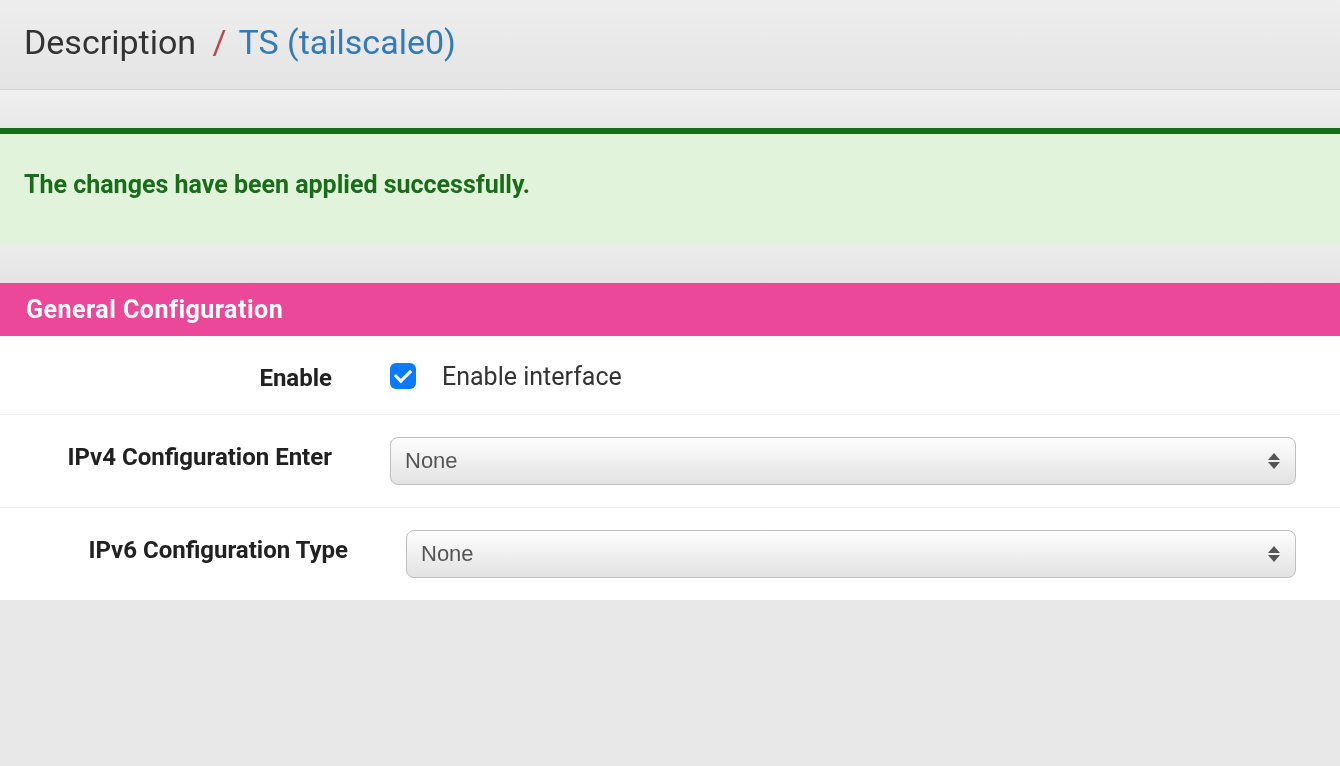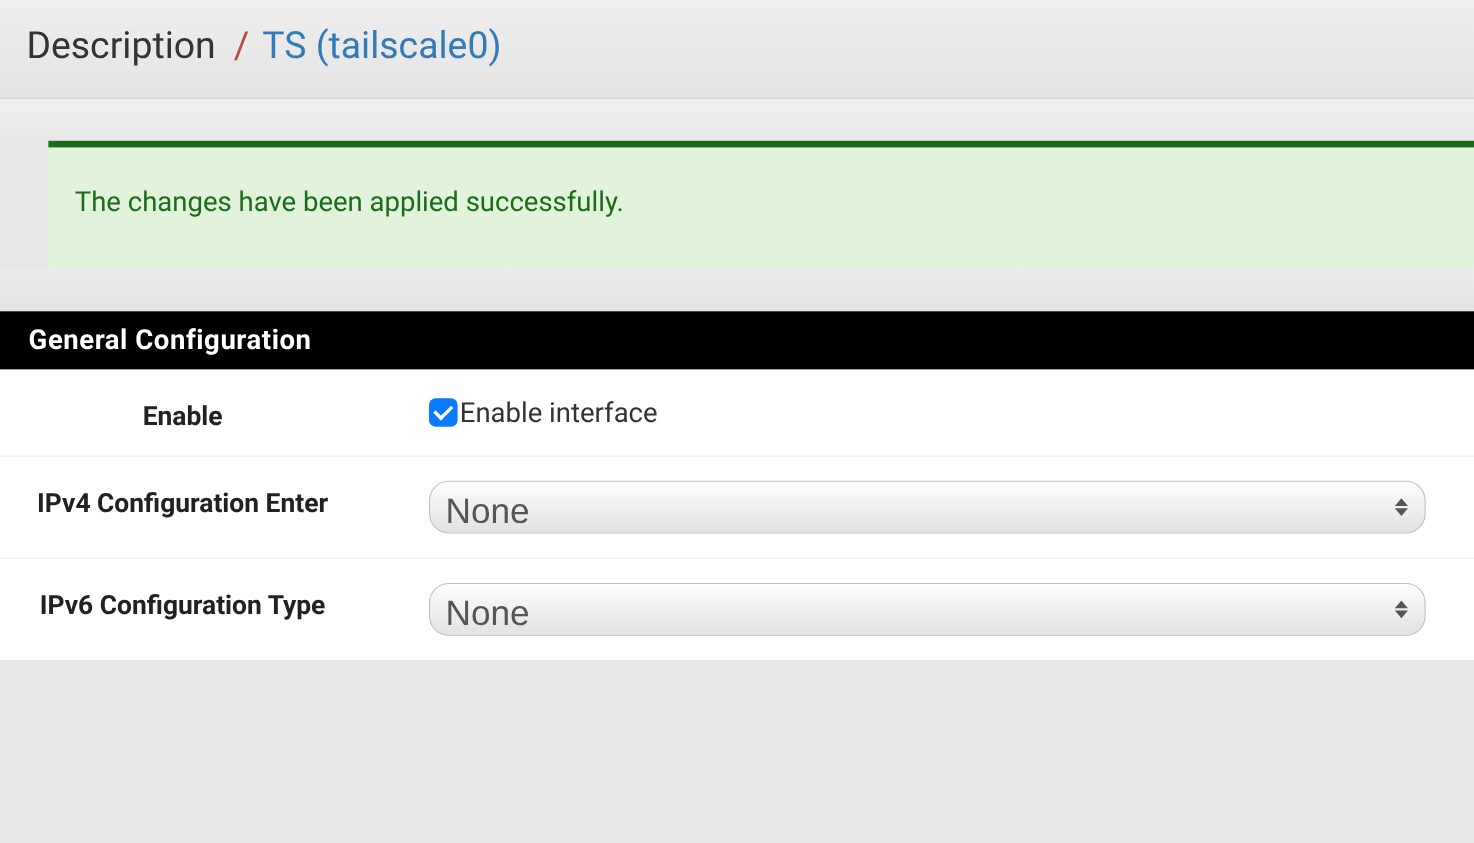--- a/index.html
+++ b/index.html
@@ -34,67 +34,68 @@
   .spacer-top {
     height: 38px;
     background: linear-gradient(to bottom, #f0f0f0, #e8e8e8);
   }
   .alert-success {
     background: #e1f3db;
     border-top: 6px solid #1a6b1a;
     color: #1a6b1a;
     padding: 36px 24px 46px 24px;
     font-size: 25px;
-    font-weight: 400;
-    margin-left: 44px;
+    font-weight: 700;
   }
   .spacer-mid {
     height: 38px;
     background: linear-gradient(to bottom, #ececec, #e4e4e4);
   }
   .panel-heading {
-    background: #000000;
+    background: #ec4899;
     color: #ffffff;
     padding: 12px 26px;
     font-size: 25px;
     font-weight: 700;
     letter-spacing: 0.5px;
   }
   .panel-body {
     background: #ffffff;
   }
   .form-row {
     display: flex;
     align-items: flex-start;
     padding: 22px 0;
     border-bottom: 1px solid #eee;
   }
   .form-row.no-border {
     border-bottom: none;
+    margin-left: 16px;
   }
   .form-label {
     width: 390px;
-    text-align: center;
+    text-align: right;
     padding-right: 58px;
     padding-top: 6px;
     font-size: 24px;
     font-weight: 700;
     color: #212121;
   }
   .form-label.underline span {
     border-bottom: 2px solid #212121;
     padding-bottom: 1px;
   }
   .form-control-wrap {
     flex: 1;
     padding-right: 44px;
   }
   .checkbox-wrap {
     display: flex;
-    gap: 2px;
+    align-items: center;
+    gap: 26px;
     padding-top: 4px;
   }
   .checkbox {
     appearance: none;
     width: 26px;
     height: 26px;
     border-radius: 6px;
     background: #0a7bff;
     position: relative;
     cursor: pointer;
@@ -135,24 +136,24 @@
   }
   .select-wrap {
     position: relative;
     width: 100%;
     max-width: 906px;
   }
   .select {
     width: 100%;
     height: 48px;
     padding: 8px 40px 8px 14px;
-    font-size: 32px;
+    font-size: 22px;
     color: #555;
     border: 1px solid #bfbfbf;
-    border-radius: 18px;
+    border-radius: 8px;
     background: linear-gradient(to bottom, #fefefe, #e2e2e2);
     appearance: none;
     cursor: pointer;
   }
   .select-arrows {
     position: absolute;
     right: 16px;
     top: 50%;
     transform: translateY(-50%);
     pointer-events: none;

